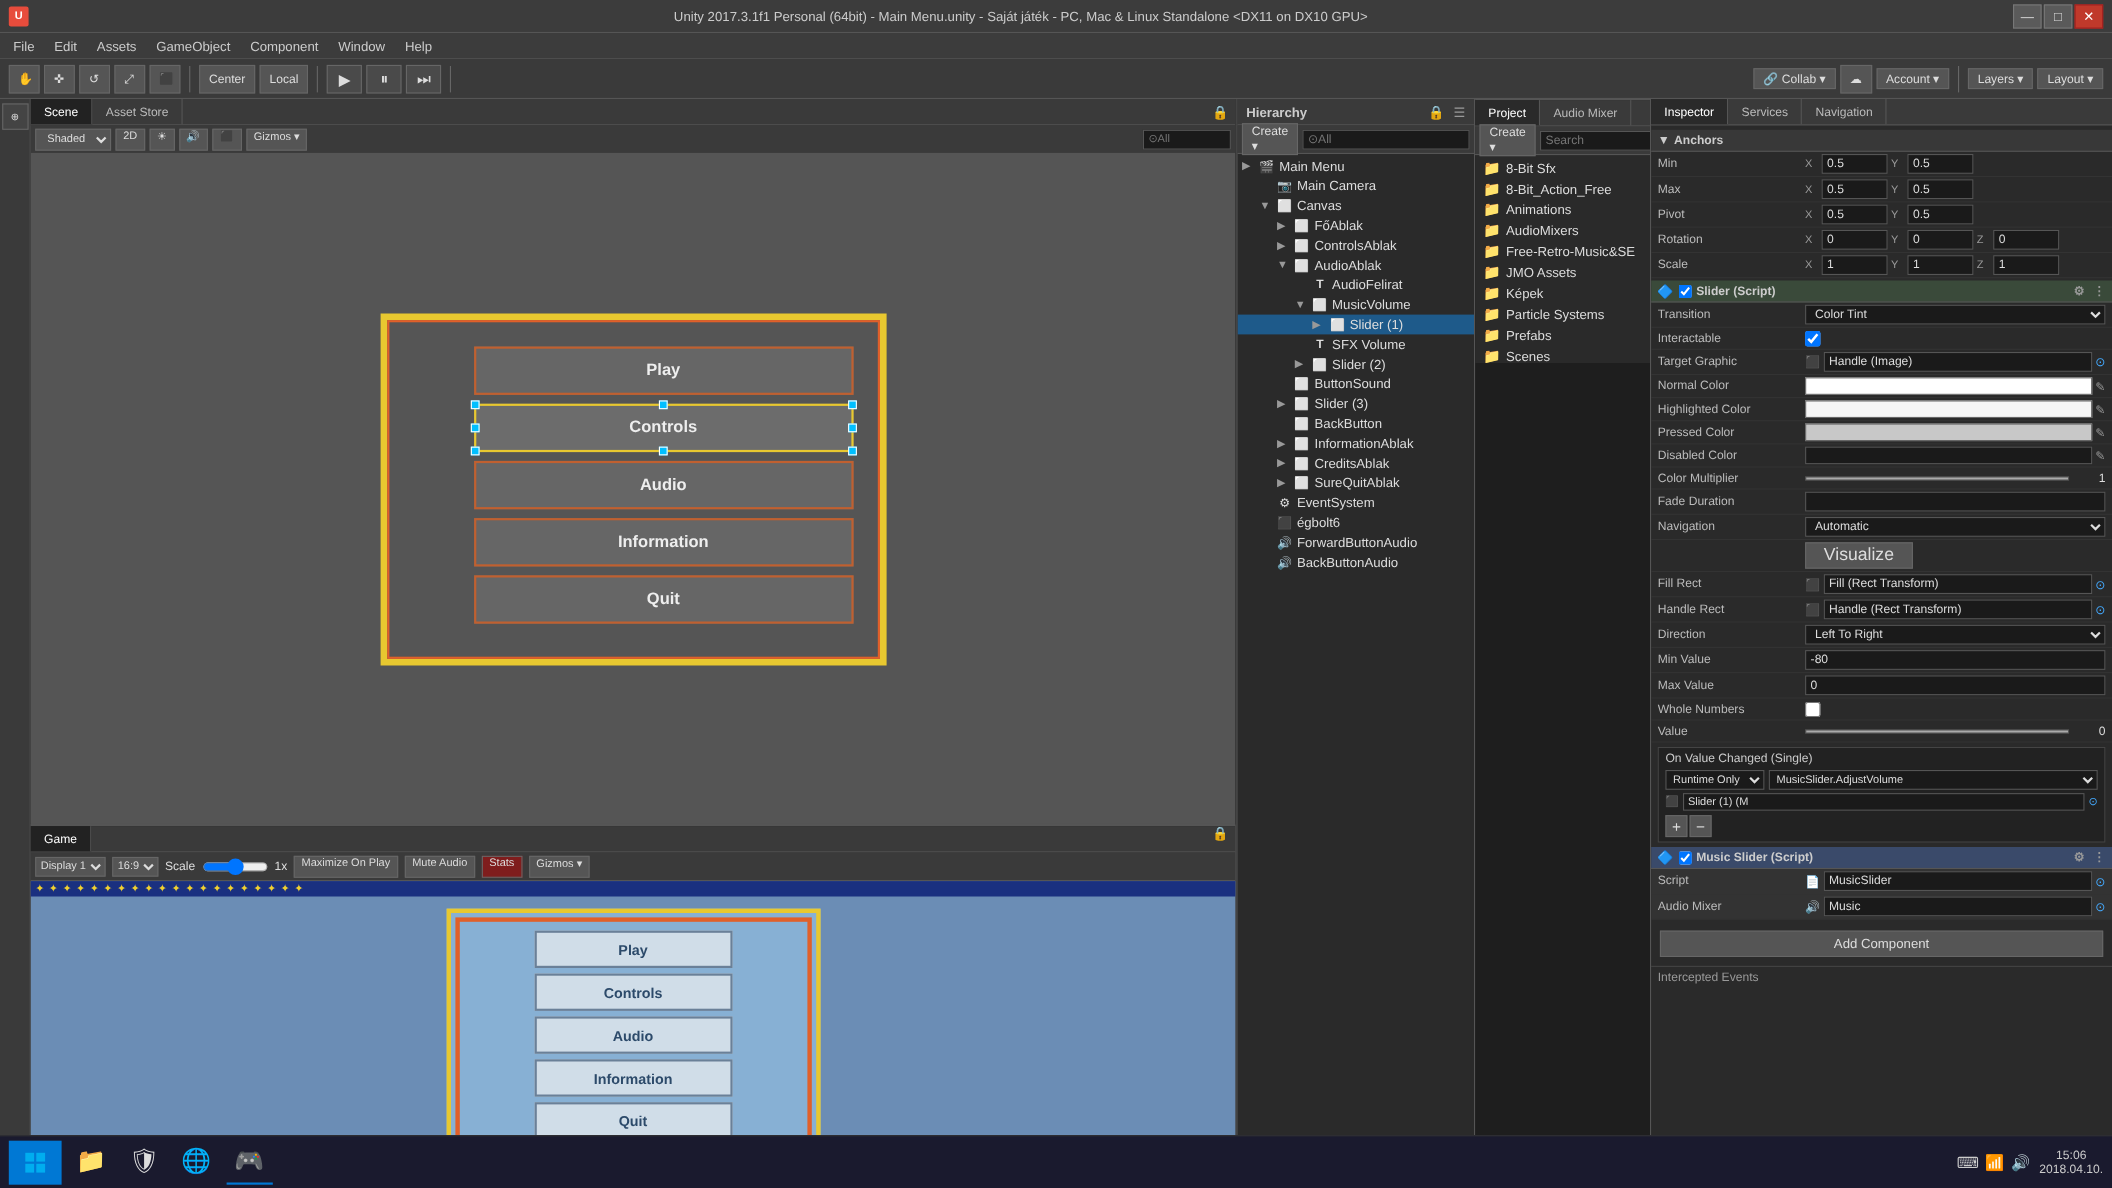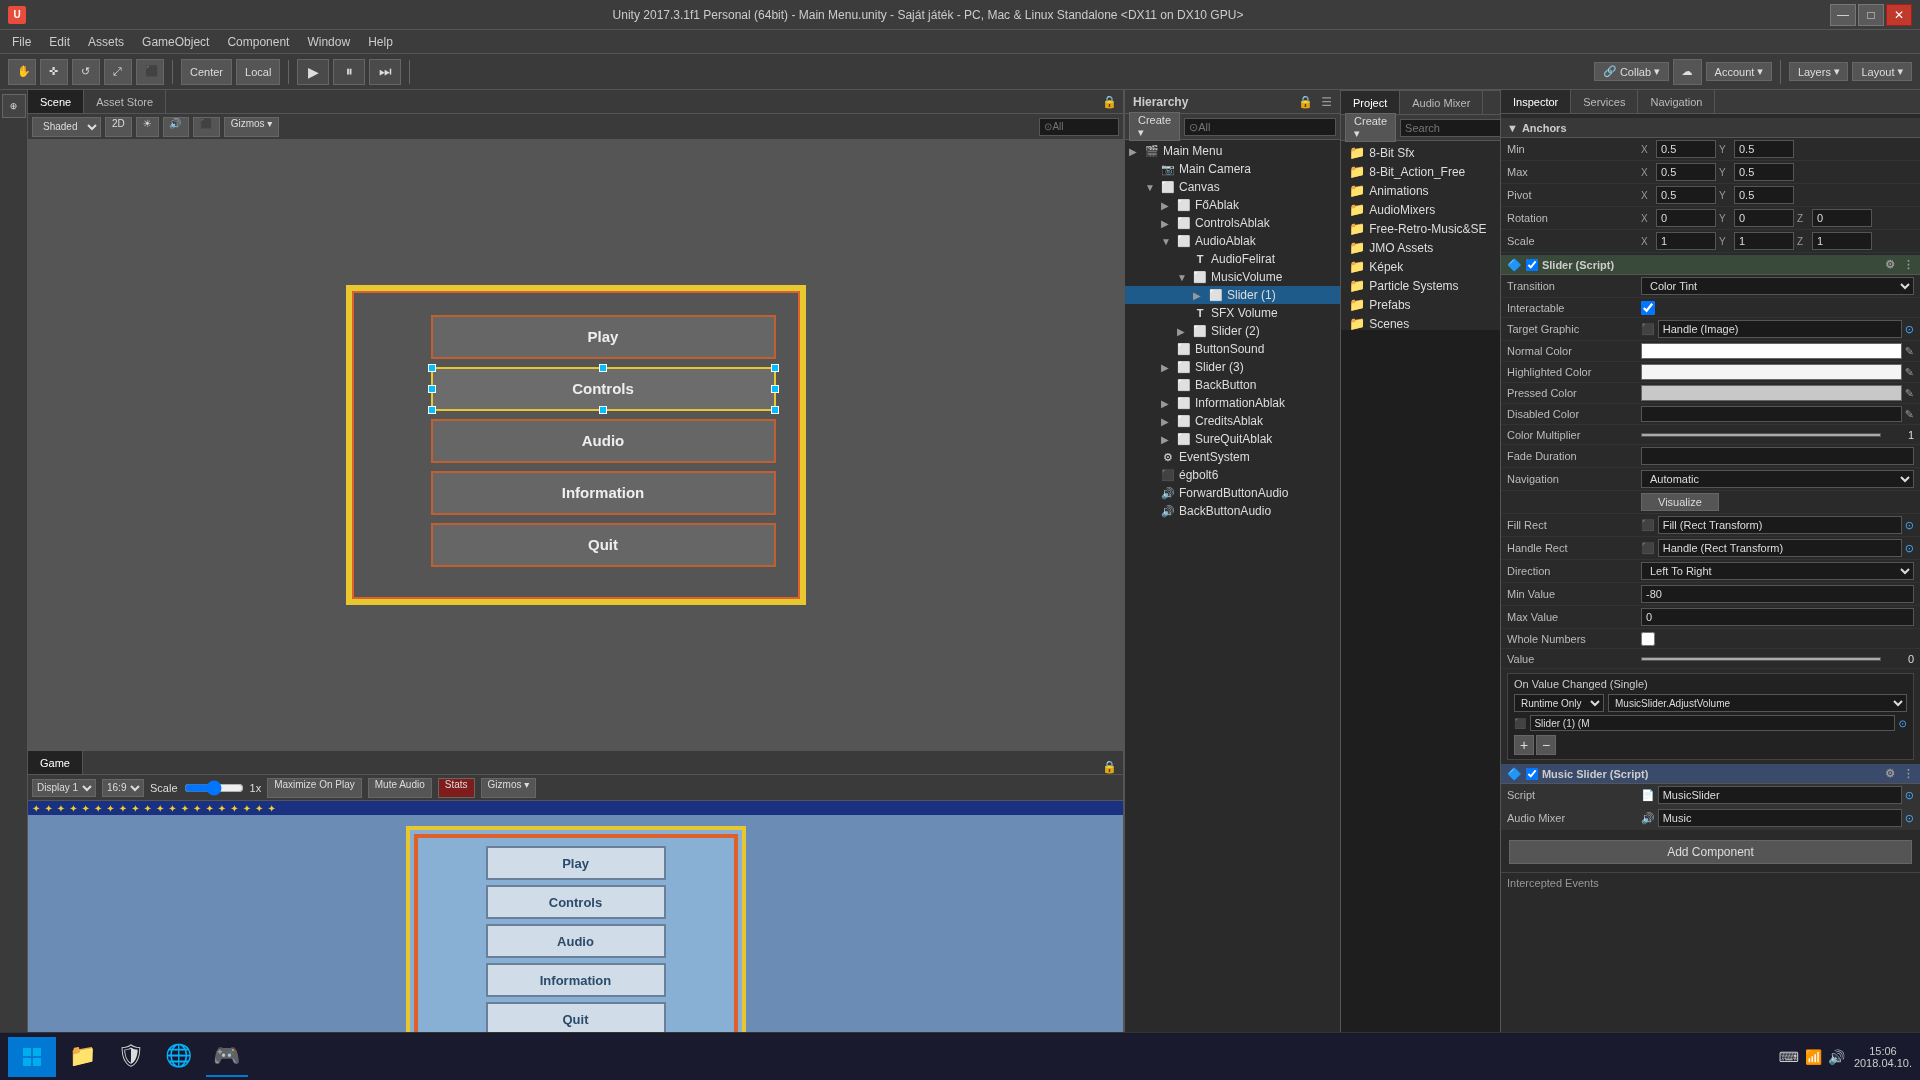--- a/index.html
+++ b/index.html
@@ -42,21 +42,21 @@
     .scene-editor-content { width: 100%; height: 100%; background: #555; position: relative; display: flex; align-items: center; justify-content: center; overflow: hidden; }
     .editor-canvas { position: relative; width: 460px; height: 320px; }
     .editor-outer-border { position: absolute; inset: 0; border: 6px solid #e8c830; }
     .editor-inner-border { position: absolute; inset: 6px; border: 2px solid #e0602a; }
     .editor-btn { position: absolute; left: 80px; right: 20px; height: 44px; border: 2px solid #c06030; background: rgba(200,200,200,0.15); display: flex; align-items: center; justify-content: center; color: #fff; font-size: 16px; font-weight: bold; }
     .editor-btn.selected { border: 2px solid #e8c830; background: rgba(200,200,200,0.2); }
     .selection-handle { width: 8px; height: 8px; background: #00bfff; border: 1px solid #fff; position: absolute; }
 
     
     #game-panel { height: 330px; background: #222; border-top: 1px solid #555; }
-    #game-tabs { height: 24px; background: #3a3a3a; display: flex; align-items: flex-end; border-bottom: 1px solid #555; }
+    #game-tabs { height: 24px; background: #3a3a3a; display: flex; align-items: flex-start; border-bottom: 1px solid #555; }
     .game-tab { padding: 2px 12px; font-size: 11px; color: #bbb; cursor: pointer; border-right: 1px solid #555; height: 100%; display: flex; align-items: center; }
     .game-tab.active { background: #222; color: #fff; }
     .game-toolbar { height: 26px; background: #3a3a3a; display: flex; align-items: center; padding: 0 4px; gap: 6px; border-bottom: 1px solid #555; font-size: 11px; }
     .game-view { width: 100%; height: calc(330px - 50px); background: #6b8db5; position: relative; display: flex; align-items: center; justify-content: center; }
     .game-menu-container { width: 340px; background: #87b0d4; border: 4px solid #e8c830; padding: 16px; display: flex; flex-direction: column; align-items: center; gap: 5px; position: relative; }
     .game-menu-container::before { content: ''; position: absolute; inset: 4px; border: 4px solid #e0602a; pointer-events: none; }
     .game-btn { width: 180px; height: 34px; background: #d0dde8; border: 2px solid #6a8098; color: #2c4a6a; font-size: 13px; font-weight: bold; cursor: pointer; display: flex; align-items: center; justify-content: center; }
 
     
     #hierarchy-panel { width: 350px; background: #2a2a2a; border-left: 1px solid #555; border-right: 1px solid #555; display: flex; flex-direction: column; }
@@ -611,21 +611,21 @@
           <span class="inspector-label">Navigation</span>
           <div class="inspector-value">
             <select class="inspector-dropdown">
               <option>Automatic</option>
             </select>
           </div>
         </div>
         <div class="inspector-row">
           <span class="inspector-label"></span>
           <div class="inspector-value">
-            <button style="background:#555;border:1px solid #666;color:#ddd;font-size:11px;padding:2px 16px;cursor:pointer;">Visualize</button>
+            <button style="background:#555;border:1px solid #666;color:#ddd;font-size:16px;padding:2px 16px;cursor:pointer;">Visualize</button>
           </div>
         </div>
         <div class="inspector-row">
           <span class="inspector-label">Fill Rect</span>
           <div class="inspector-value">
             <span style="color:#a0c8ff;font-size:11px;">⬛</span>
             <input class="inspector-input" value="Fill (Rect Transform)" style="flex: 1 1 0%;">
             <span class="link-icon">⊙</span>
           </div>
         </div>

